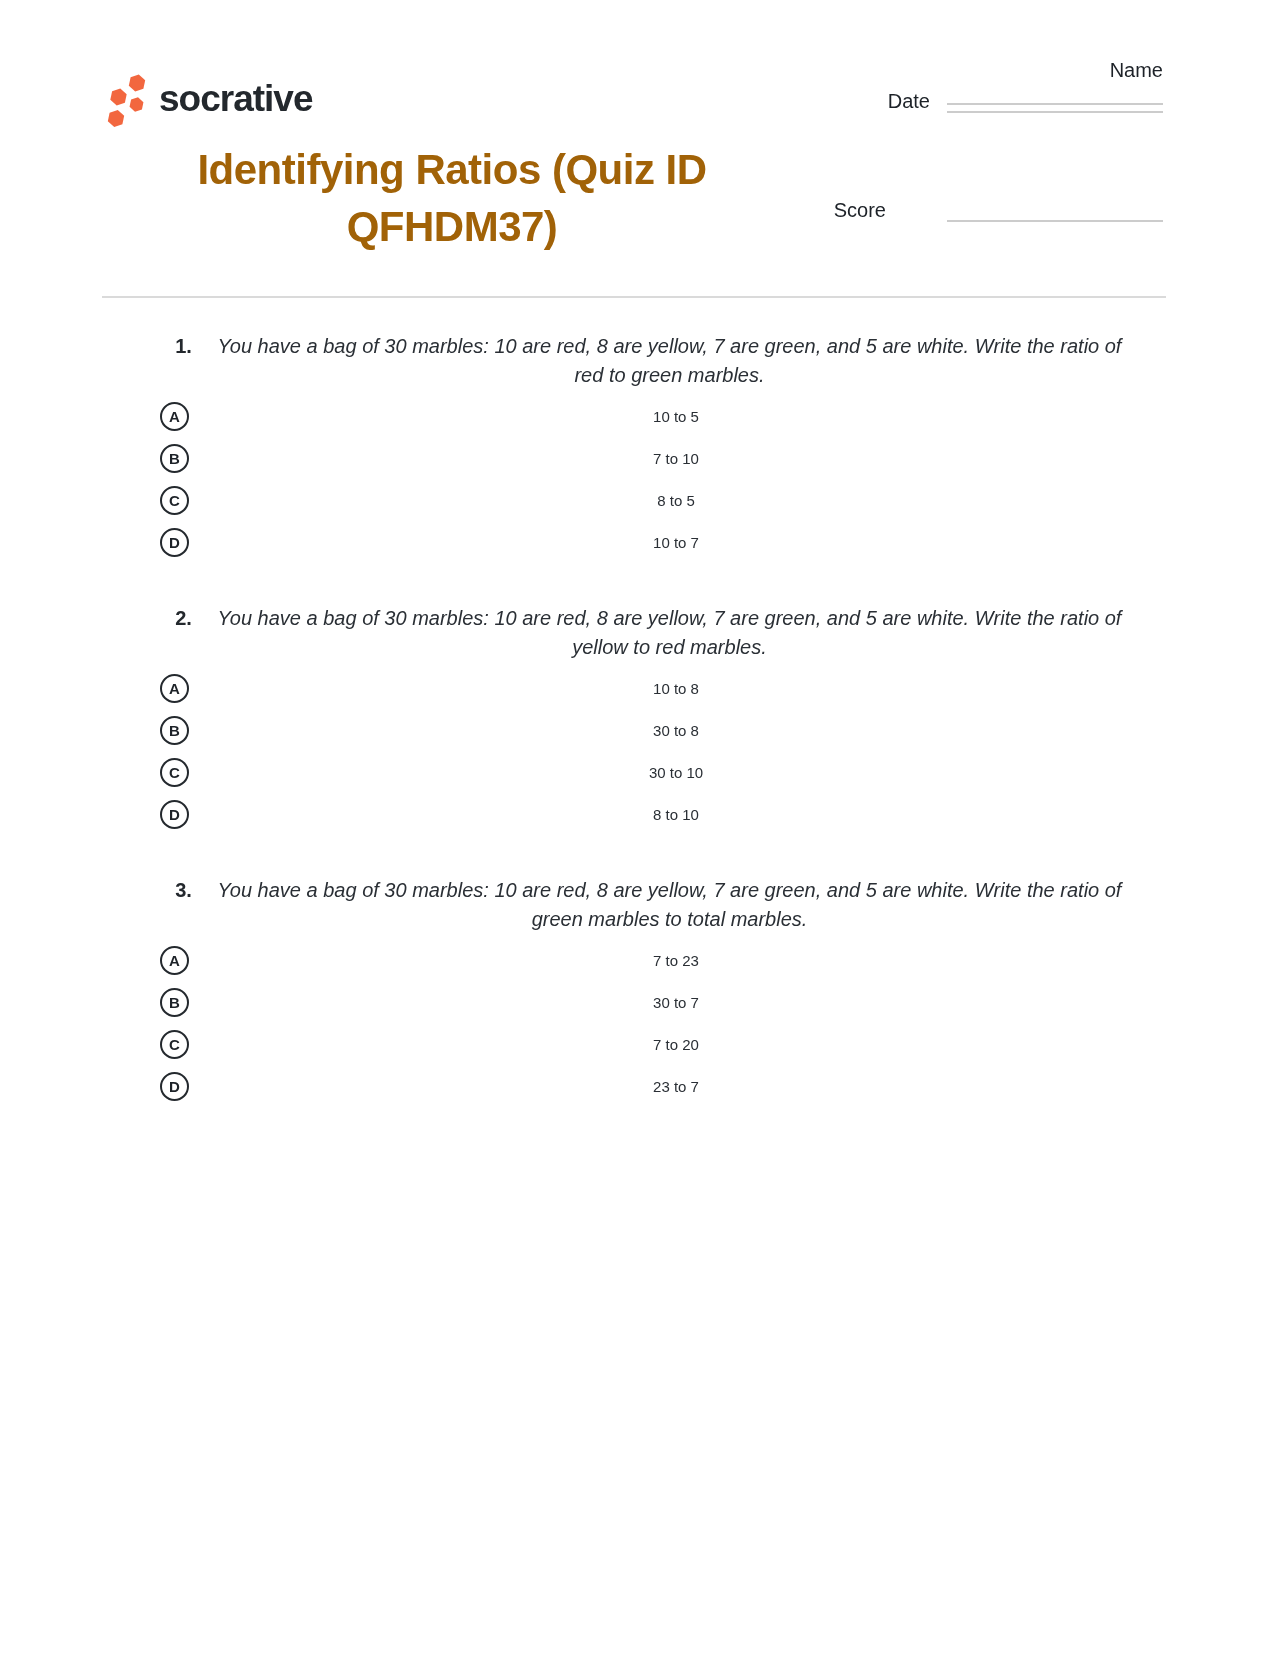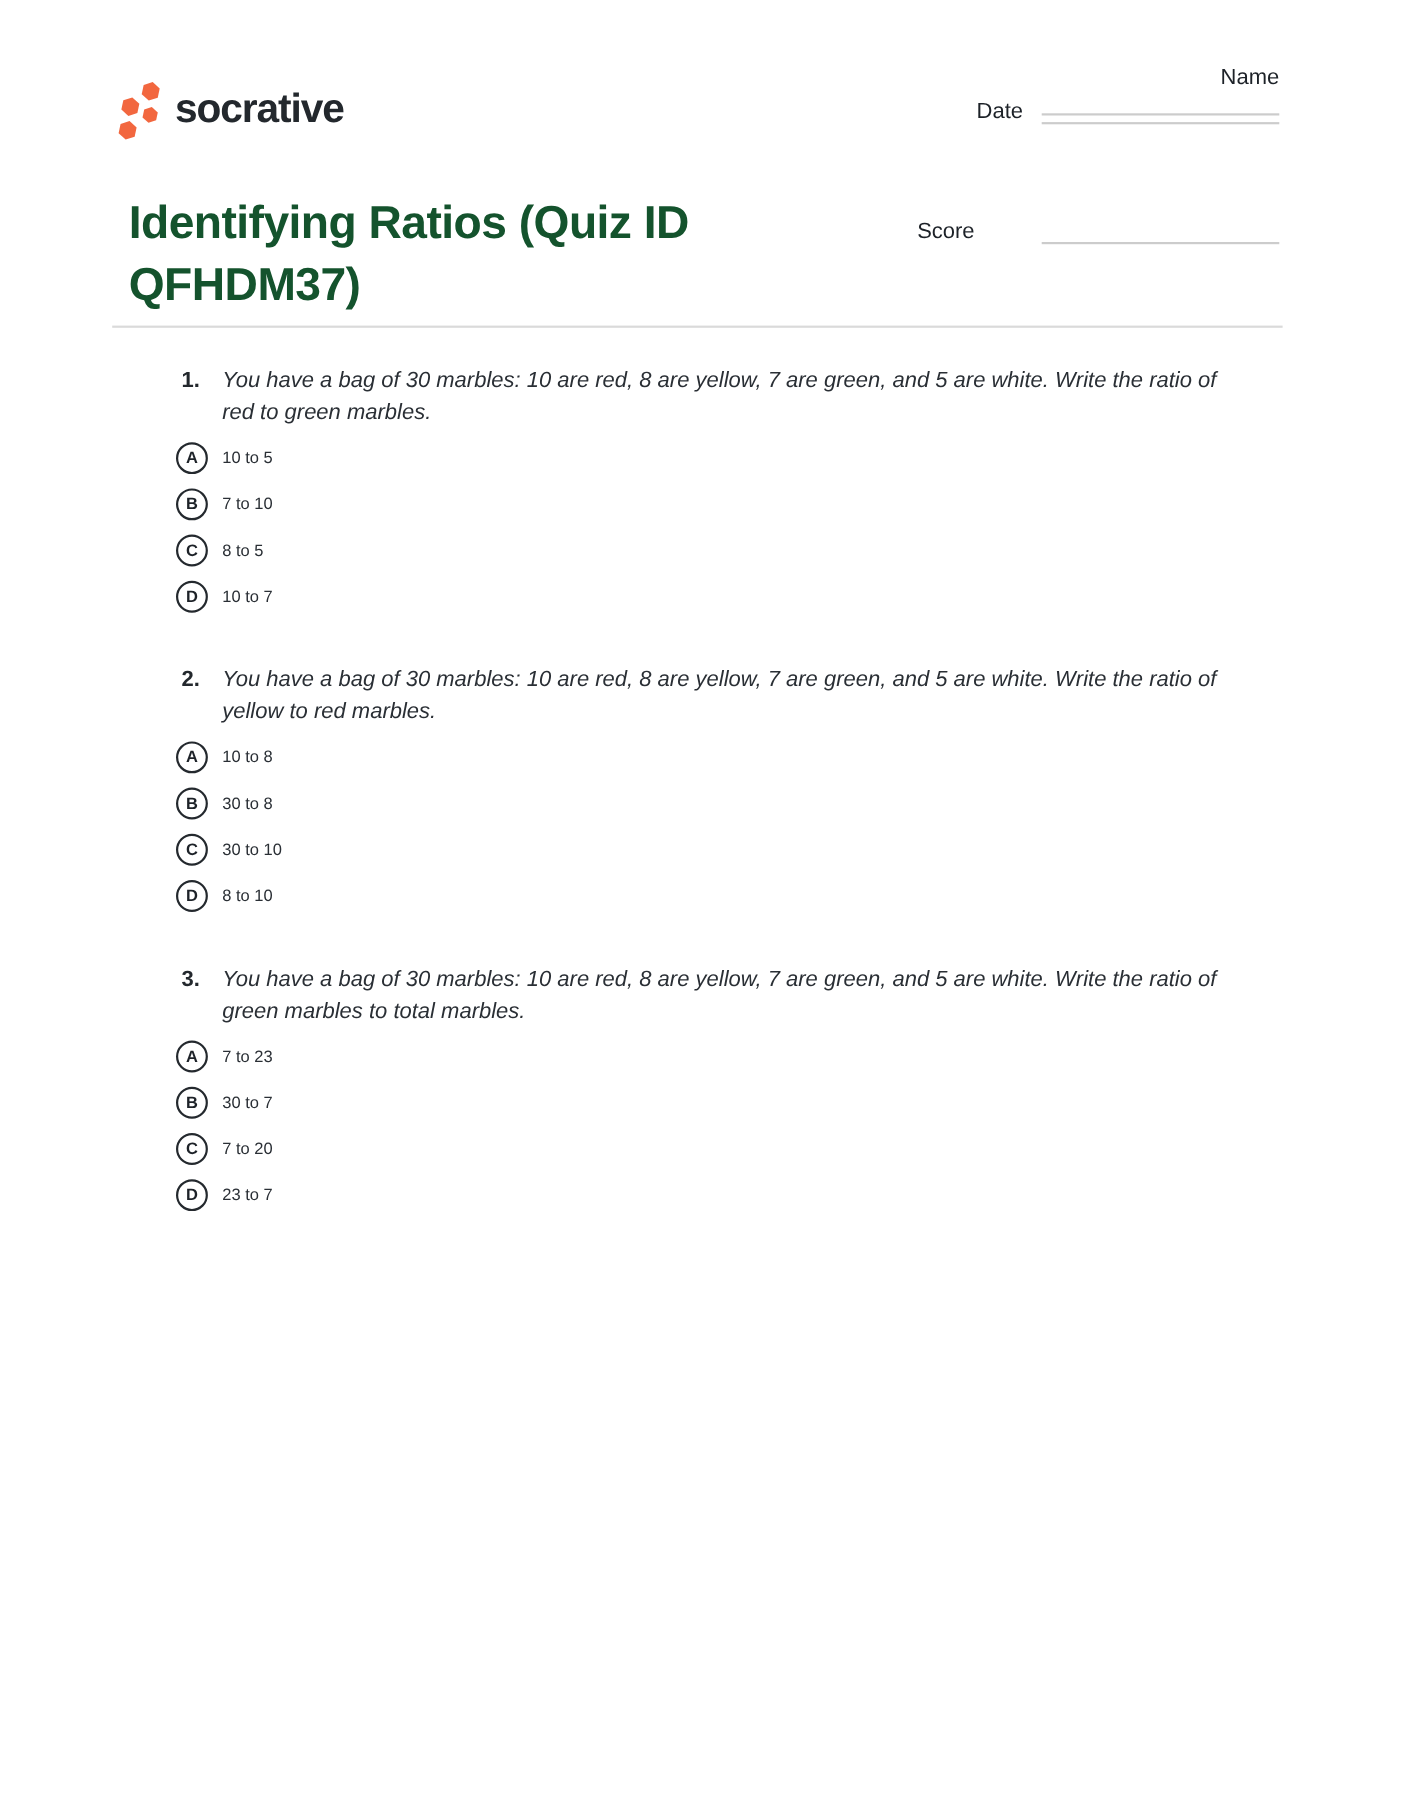--- a/index.html
+++ b/index.html
@@ -4,20 +4,21 @@
 <style>
   * { margin:0; padding:0; box-sizing:border-box; }
   html,body { background:#ffffff; }
   .page {
     position:relative;
     width:1275px; height:1491px;
     background:#ffffff;
     font-family:"Liberation Sans", sans-serif;
     color:#23282d;
     overflow:hidden;
+    text-align:center;
   }
 
   
   .logo {
     position:absolute; left:100px; top:70px;
     display:flex; align-items:center; gap:13px;
   }
   .logo-mark { width:46px; height:58px; }
   .logo-word {
     font-size:37px; font-weight:700; letter-spacing:-1px;
@@ -32,24 +33,24 @@
   .field-line {
     width:216px; height:23px; margin-left:17px;
     border-bottom:2px solid #cccccc;
   }
   .row-name  { top:58px;flex-direction:column; }
   .row-date  { top:89px; }
   .row-score { top:198px;gap:44px; }
 
   
   .page-title {
-    position:absolute; left:107px; top:173px;
+    position:absolute; left:107px; top:141px;
     width:690px;
     font-size:42px; line-height:57px; font-weight:700;
-    color:#14532d; letter-spacing:-0.5px;margin-left:10px;
+    color:#a16207; letter-spacing:-0.5px;
   }
 
   .divider {
     position:absolute; left:102px; top:296px;
     width:1064px; height:2px; background:#dadada;
   }
 
   
   .question-list {
     position:absolute; left:160px; top:332px; width:990px;

